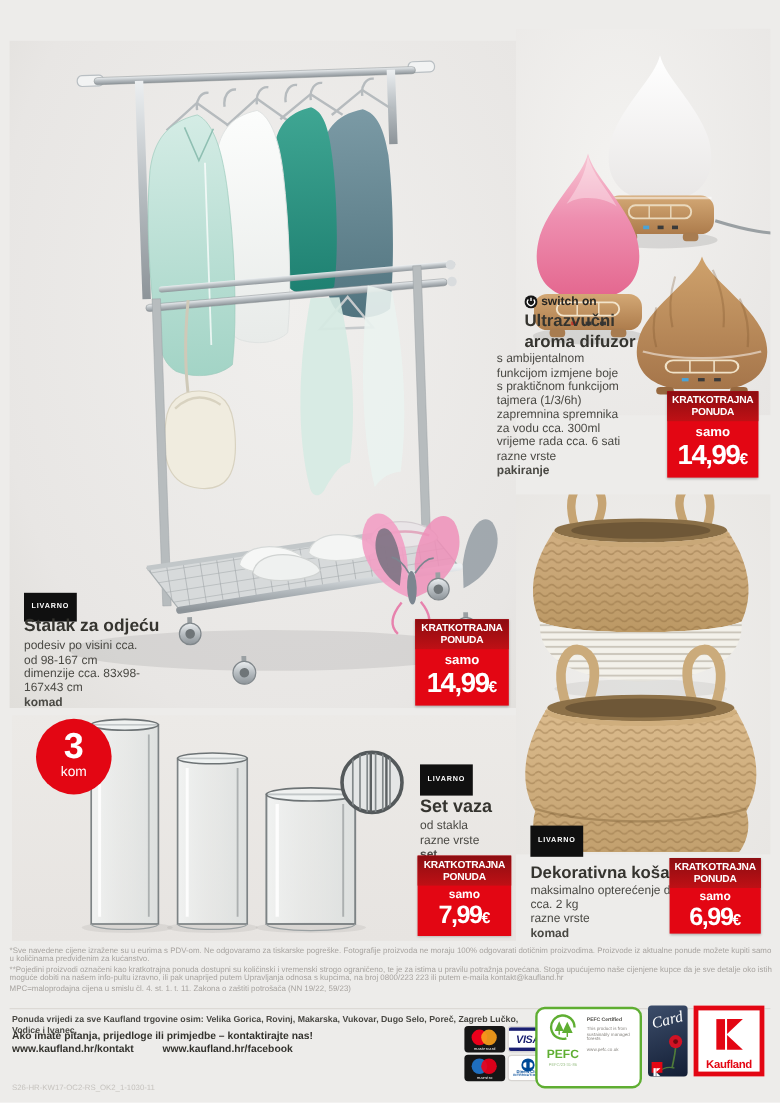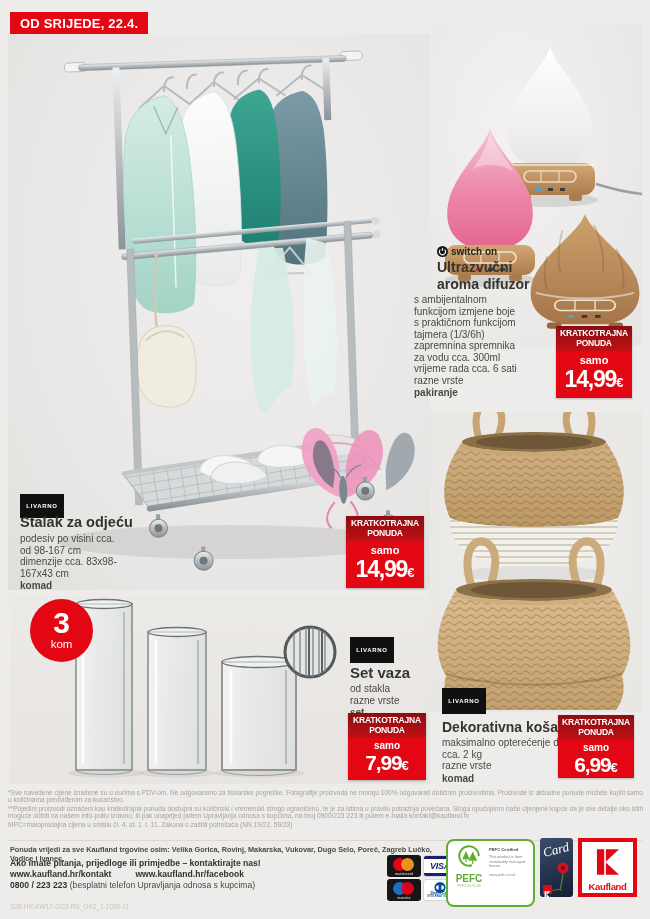--- a/index.html
+++ b/index.html
@@ -73,21 +73,20 @@
          text-align:center;}
   .klogo .kname{color:#e30613;font-weight:bold;font-size:9.5px;letter-spacing:-.3px;margin-top:-2px;}
   
   .sobrand{display:flex;align-items:flex-start;gap:3px;font-size:10px;font-weight:bold;color:#262522;}
 </style>
 </head>
 <body>
 
 <div class="page">
 
-  <div class="abs banner">OD SRIJEDE, 22.4.</div>
 
   <svg class="abs" style="left:8px;top:34px;background:radial-gradient(ellipse at 55% 40%,#f0efed 0%,#e8e6e4 75%,#e0deda 100%);" width="422" height="556" viewBox="0 0 422 556">
     <defs>
       <linearGradient id="chrome" x1="0" y1="0" x2="0" y2="1">
         <stop offset="0" stop-color="#eceff1"></stop>
           <stop offset=".5" stop-color="#b7bdc1"></stop>
           <stop offset="1" stop-color="#8d9499"></stop>
       </linearGradient>
       <linearGradient id="mint" x1="0" y1="0" x2="0" y2="1">
         <stop offset="0" stop-color="#d4ece5"></stop>
@@ -449,24 +448,20 @@
     <p>**Pojedini proizvodi označeni kao kratkotrajna ponuda dostupni su količinski i vremenski strogo ograničeno, te je za istima u pravilu potražnja povećana. Stoga upućujemo naše cijenjene kupce da je sve detalje oko istih moguće dobiti na našem info-pultu izravno, ili pak unaprijed putem Upravljanja odnosa s kupcima, na broj 0800/223 223 ili putem e-maila kontakt@kaufland.hr</p>
     <p>MPC=maloprodajna cijena u smislu čl. 4. st. 1. t. 11. Zakona o zaštiti potrošača (NN 19/22, 59/23)</p>
   </div>
   <div class="abs" style="left:8px;top:840px;width:634px;height:1px;background:#dcd9d5;"></div>
   <div class="abs stores" style="left:10px;top:845px;width:430px;">Ponuda vrijedi za sve Kaufland trgovine osim: Velika Gorica, Rovinj, Makarska, Vukovar, Dugo Selo, Poreč, Zagreb Lučko, Vodice i Ivanec.</div>
   <div class="abs cheading" style="left:10px;top:858px;">Ako imate pitanja, prijedloge ili primjedbe – kontaktirajte nas!</div>
   <div class="abs clinks" style="left:10px;top:869px;">
     <span>www.kaufland.hr/kontakt</span>
     <span>www.kaufland.hr/facebook</span>
   </div>
-  <div class="abs cphone" style="left:10px;top:880px;">
-    <span class="b">0800 / 223 223</span>
-    <span>(besplatni telefon Upravljanja odnosa s kupcima)</span>
-  </div>
   <div class="abs code" style="left:10px;top:903px;">S26-HR-KW17-OC2-RS_OK2_1-1030-11</div>
 
   <div class="abs paygrid" style="left:387px;top:855px;">
     <div class="pay dark">
       <span class="circ" style="left:6px;background:#eb001b;"></span>
       <span class="circ" style="left:14px;background:#f79e1b;opacity:.92;"></span>
       <span class="tiny">mastercard</span>
     </div>
     <div class="pay light">
       <span class="visabar" style="top:0;"></span>

